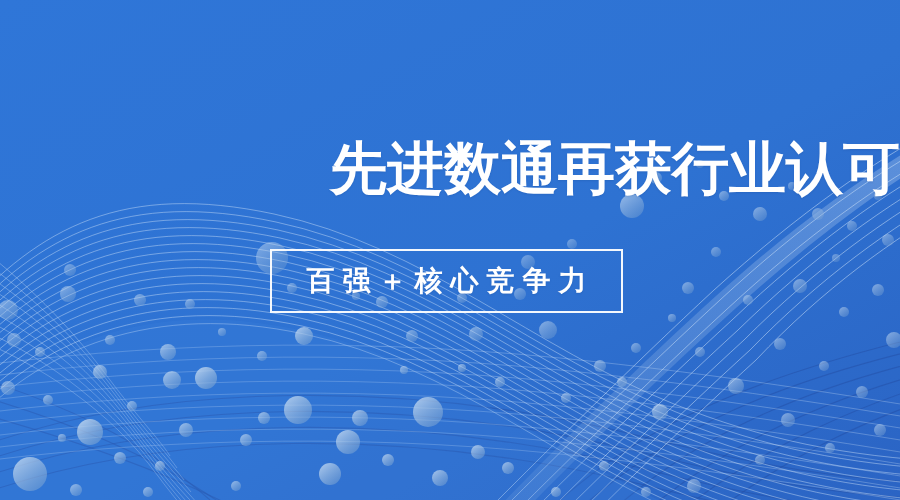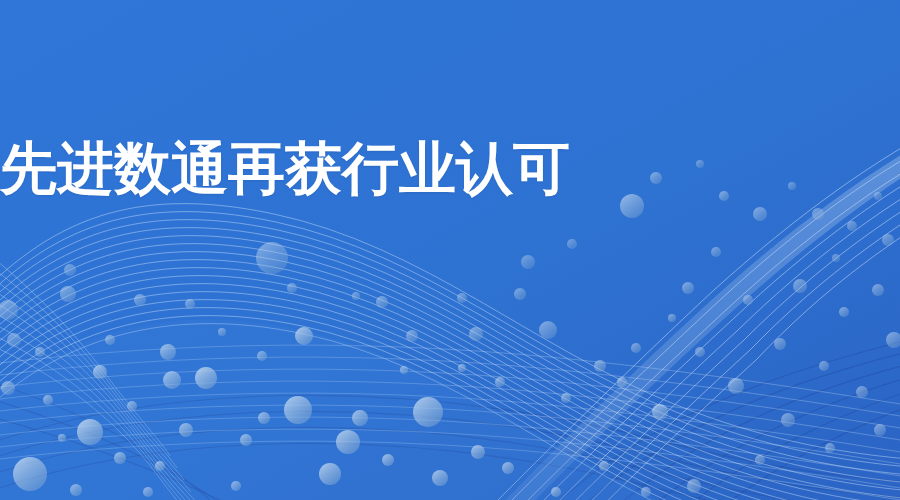--- a/index.html
+++ b/index.html
@@ -27,21 +27,21 @@
     position:absolute;
     inset:0;
     z-index:5;
   }
 
   .title{
     position:absolute;
     left:0;
     right:0;
     top:132px;
-    text-align:left;
+    text-align:right;
     color:#ffffff;
     font-size:57px;
     line-height:74px;
     font-weight:700;
     letter-spacing:0px;
     white-space:nowrap;
     font-family:"Liberation Serif","DejaVu Serif",serif;
     text-shadow:0 1px 2px rgba(20,60,130,0.18);
   }
 
@@ -270,15 +270,18 @@
         <circle cx="462" cy="368" r="4" fill="url(#dotGrad)" opacity="0.7"></circle>
         <circle cx="404" cy="370" r="4" fill="url(#dotGrad)" opacity="0.7"></circle>
       </g>
 
     </g>
   </svg>
 
   <div class="content">
     <div class="title">先进数通再获行业认可</div>
 
+    <div class="subtitle-box">
+      <div class="subtitle">百强＋核心竞争力</div>
+    </div>
   </div>
 
 </div>
 
 </body></html>

